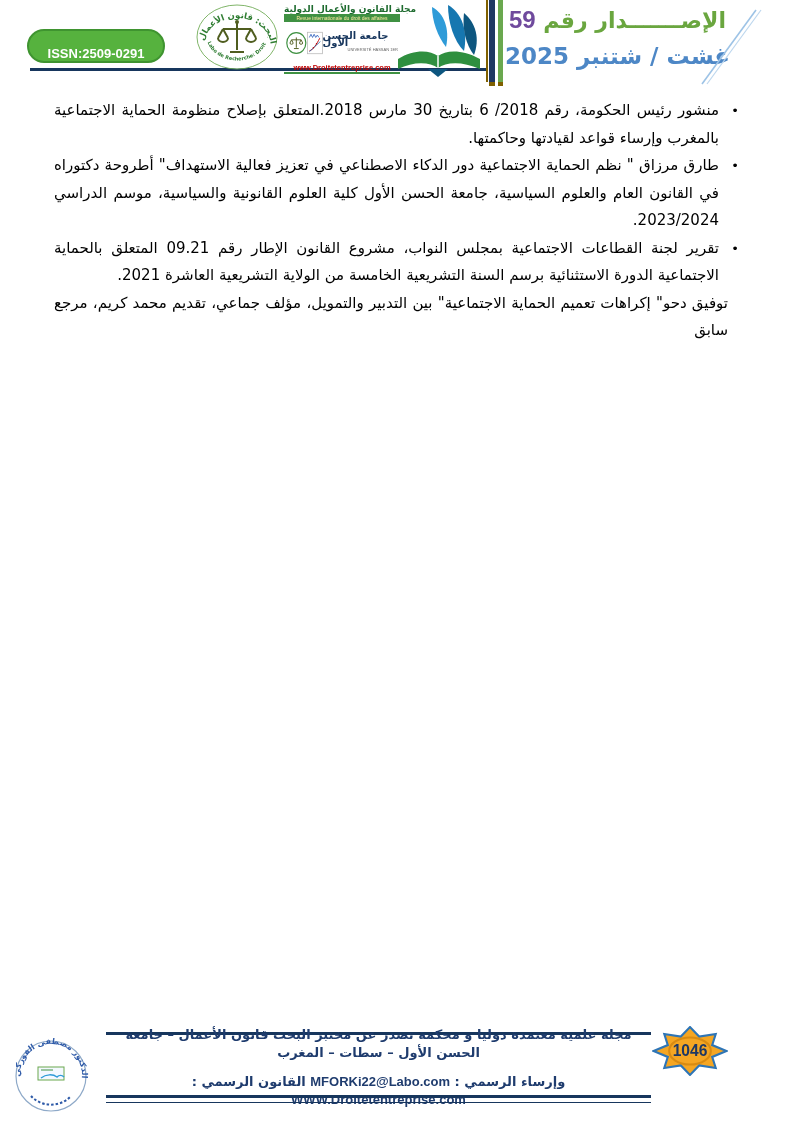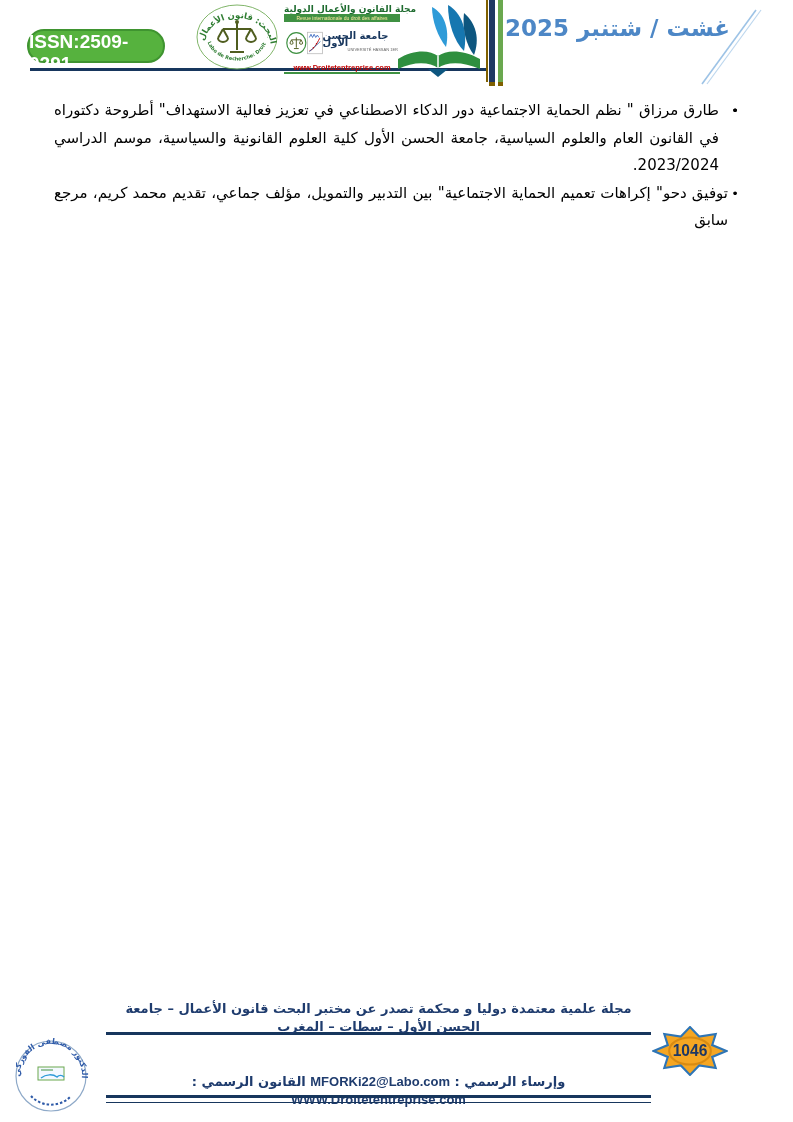--- a/index.html
+++ b/index.html
@@ -1,21 +1,21 @@
 <!DOCTYPE html>
 <html><head>
 <meta charset="utf-8">
 <style>
   html,body{margin:0;padding:0;background:#e8e8e8;}
   .page{position:relative;width:793px;height:1122px;background:#ffffff;margin:0 auto;overflow:hidden;
         font-family:"DejaVu Sans",sans-serif;}
   
   .issn-pill{position:absolute;left:27px;top:29px;width:138px;height:34px;background:#56b23e;
-     border:2px solid #3f9430;border-radius:19px;color:#fff;font-weight:bold;font-size:19px;
-     display:flex;align-items:flex-start;justify-content:center;font-family:"Liberation Sans",sans-serif;box-sizing:border-box;}
+     border:2px solid #3f9430;border-radius:19px;color:#fff;font-weight:bold;font-size:13px;
+     display:flex;align-items:flex-end;justify-content:center;font-family:"Liberation Sans",sans-serif;box-sizing:border-box;}
   .header-rule{position:absolute;left:30px;top:68px;width:456px;height:3px;background:#17365d;}
   .lab-logo{position:absolute;left:195px;top:3px;width:84px;height:68px;}
   .journal-logo{position:absolute;left:284px;top:4px;width:116px;height:70px;display:flex;flex-direction:column;}
   .jl-title{color:#1e6b2f;font-weight:bold;font-size:9px;line-height:10px;text-align:center;white-space:nowrap;}
   .jl-bar{background:#3f9142;color:#ffe9a0;font-size:5px;line-height:8px;height:8px;text-align:center;
      font-family:"Liberation Sans",sans-serif;overflow:hidden;}
   .jl-mid{flex:1;display:flex;align-items:center;justify-content:space-between;padding:1px 2px;}
   .jl-univ{display:flex;flex-direction:column;align-items:flex-end;line-height:7px;}
   .jl-univ-ar{font-size:10px;color:#17365d;font-weight:bold;}
   .jl-univ-fr{font-size:4px;color:#666;font-family:"Liberation Sans",sans-serif;}
@@ -35,21 +35,21 @@
   .refs-area{position:absolute;top:97px;right:52px;left:54px;direction:rtl;color:#000;
      font-size:15px;line-height:27.5px;text-align:justify;}
   .ref-item{position:relative;padding-right:22px;}
   .bullet{position:absolute;right:2px;top:0;font-size:13px;}
   .closing{padding-right:13px;}
   
   .stamp{position:absolute;left:13px;top:1034px;width:76px;height:84px;}
   .f-rule-top{position:absolute;left:106px;top:1032px;width:545px;height:3px;background:#17365d;}
   .f-line{position:absolute;left:106px;width:545px;text-align:center;direction:rtl;color:#1f3c6e;
      font-weight:bold;font-size:13px;line-height:18px;}
-  .f-line1{top:1000px;}
+  .f-line1{top:1026px;}
   .f-line2{top:1073px;}
   .f-line .latin{font-family:"Liberation Sans",sans-serif;}
   .f-rule-bottom{position:absolute;left:106px;top:1095px;width:545px;height:4px;
      border-top:3px solid #17365d;border-bottom:1.5px solid #17365d;box-sizing:content-box;}
   .page-badge{position:absolute;left:652px;top:1026px;width:76px;height:50px;}
 </style>
 </head>
 <body>
 
 <div class="page">
@@ -115,39 +115,45 @@
       <path d="M4,56 C20,46 36,47 44,53 C52,47 68,46 86,56 L86,66 C68,58 52,59 44,65 C36,59 20,58 4,66 Z" fill="#2f8f3f"></path>
       <line x1="44" y1="53" x2="44" y2="65" stroke="#ffffff" stroke-width="1.5"></line>
       <path d="M34,66 L54,66 L44,74 Z" fill="#0d567f"></path>
     </svg>
 
     <div class="vbar vbar-olive"></div>
     <div class="vbar vbar-navy"></div>
     <div class="vbar vbar-green"></div>
 
     <div class="issue-block">
+      <div class="issue-title">
+        <span>الإصـــــــدار رقم</span>
+        <span class="num">59</span>
+      </div>
       <div class="issue-date">غشت / شتنبر 2025</div>
     </div>
 
     <svg class="slash" viewBox="0 0 64 80">
       <line x1="4" y1="78" x2="58" y2="4" stroke="#9dc3e6" stroke-width="1.6"></line>
       <line x1="9" y1="78" x2="63" y2="4" stroke="#bdd7ee" stroke-width="1.2"></line>
     </svg>
   </div>
 
   <main class="refs-area">
     <div class="ref-item">
       <span class="bullet">•</span>
+      <span>منشور رئيس الحكومة، رقم 2018/ 6 بتاريخ 30 مارس 2018.المتعلق بإصلاح منظومة الحماية الاجتماعية بالمغرب وإرساء قواعد لقيادتها وحاكمتها.</span>
     </div>
     <div class="ref-item">
       <span class="bullet">•</span>
       <span>طارق مرزاق " نظم الحماية الاجتماعية دور الدكاء الاصطناعي في تعزيز فعالية الاستهداف" أطروحة دكتوراه في القانون العام والعلوم السياسية، جامعة الحسن الأول كلية العلوم القانونية والسياسية، موسم الدراسي 2023/2024.</span>
     </div>
     <div class="ref-item">
       <span class="bullet">•</span>
+      <span>تقرير لجنة القطاعات الاجتماعية بمجلس النواب، مشروع القانون الإطار رقم 09.21 المتعلق بالحماية الاجتماعية الدورة الاستثنائية برسم السنة التشريعية الخامسة من الولاية التشريعية العاشرة 2021.</span>
     </div>
     <div class="closing">توفيق دحو" إكراهات تعميم الحماية الاجتماعية" بين التدبير والتمويل، مؤلف جماعي، تقديم محمد كريم، مرجع سابق</div>
   </main>
 
   <div>
 
     <svg class="stamp" viewBox="0 0 76 84">
       <circle cx="38" cy="42" r="35" fill="none" stroke="#8ea9c8" stroke-width="1.2"></circle>
       <path id="stampArc" d="M 9,52 A 31,31 0 1 1 67,52" fill="none"></path>
       <text font-size="8" font-weight="bold" fill="#2e5aa8"><textPath href="#stampArc" startOffset="8%">الدكتور مصطفى الفوركي</textPath></text>

